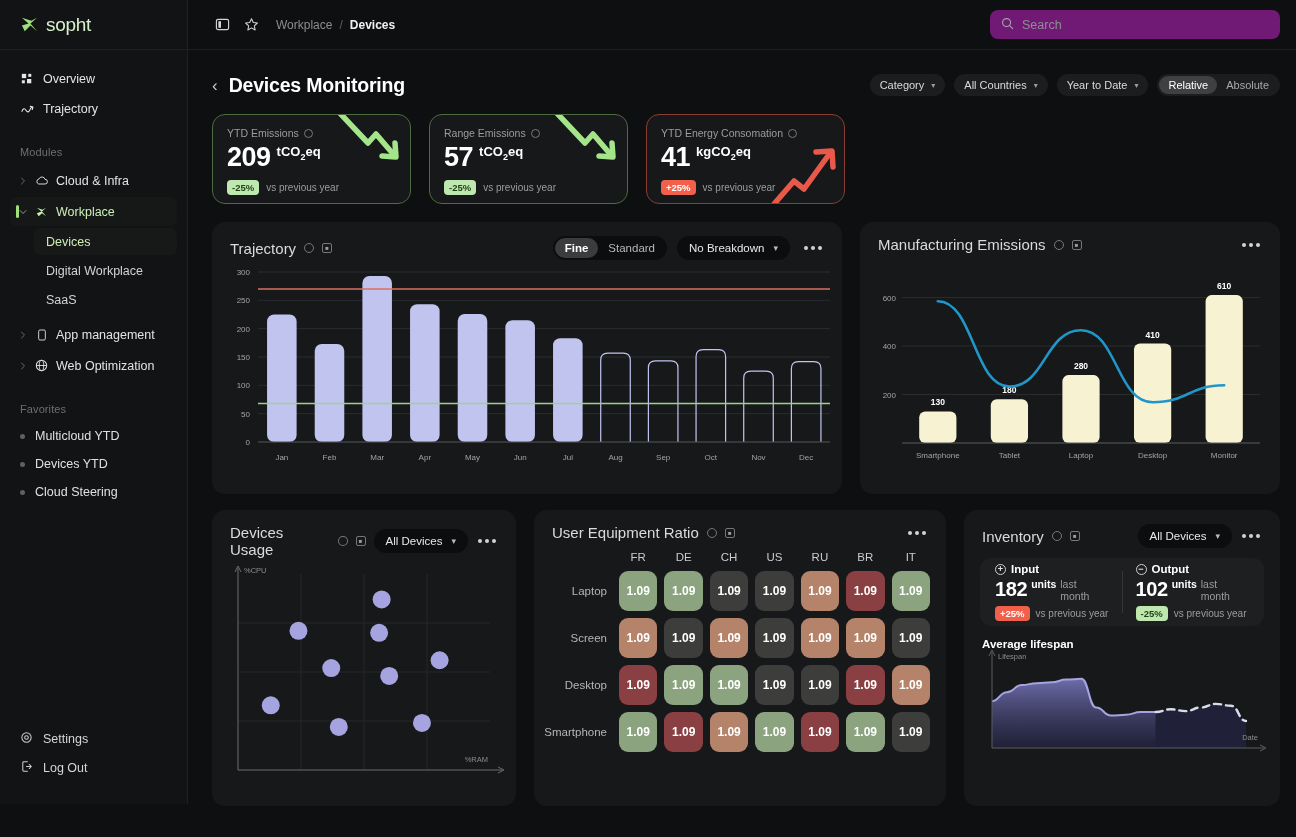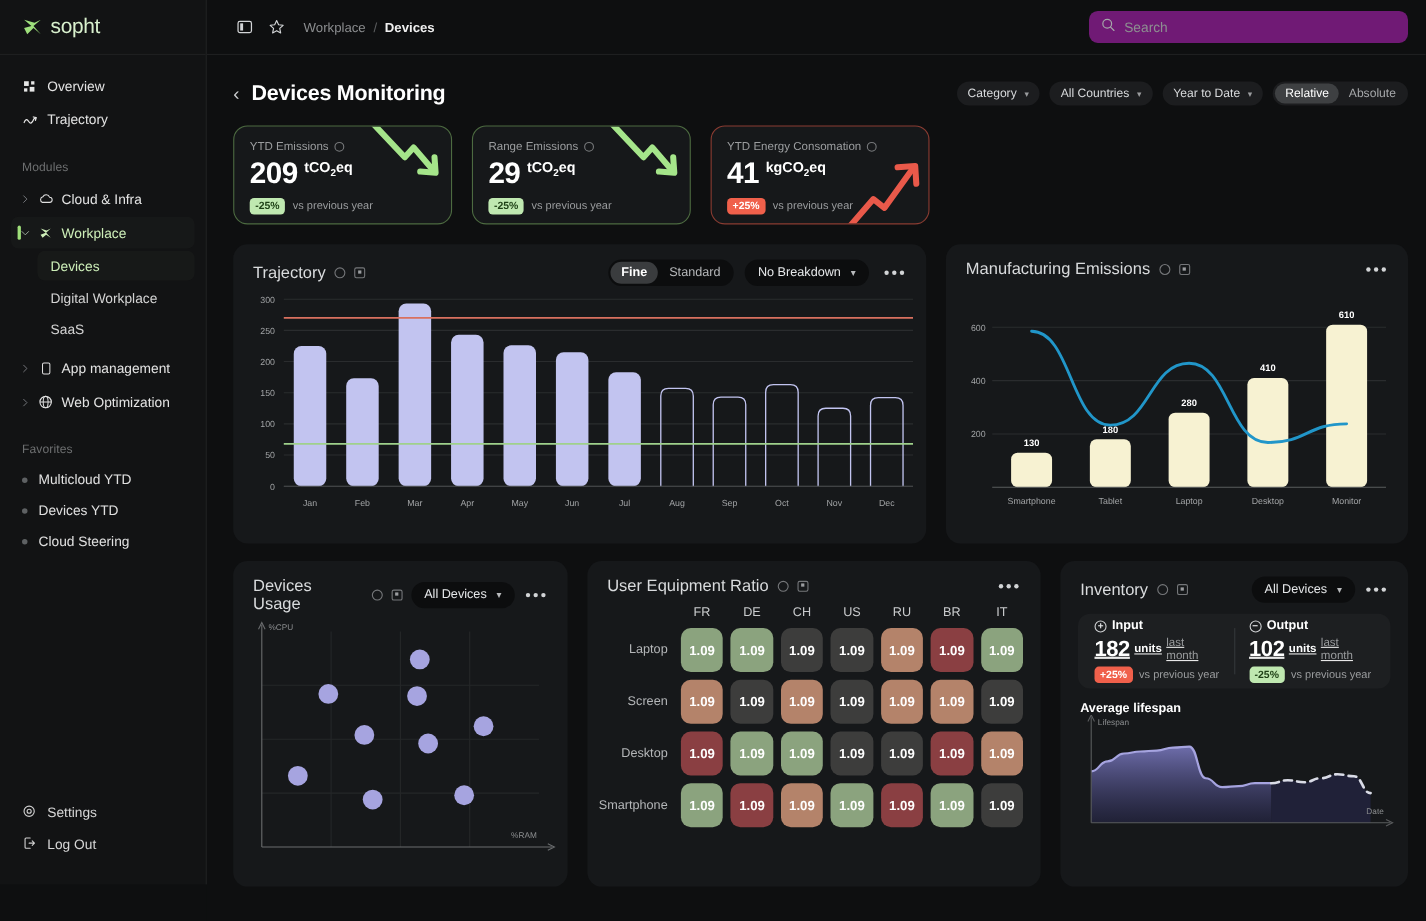--- a/index.html
+++ b/index.html
@@ -183,21 +183,21 @@
 
   
   .inv-kpi {
     margin: 10px 16px 0 16px; background: #1d1f21; border-radius: 11px;
     height: 68px; display: flex; align-items: center; padding: 0 2px;
   }
   .inv-half { flex: 1; padding: 0 13px; }
   .inv-div { width: 1px; height: 42px; background: #34373a; }
   .inv-hd { font-size: 11.5px; font-weight: 700; color: #ffffff; display: flex; align-items: center; gap: 5px; }
   .pm { width: 11px; height: 11px; border-radius: 50%; border: 1px solid #cfd1d3; display: flex; align-items: center; justify-content: center; font-size: 9px; color: #e4e6e8; line-height: 1; }
-  .inv-val { margin-top: 3px; display: flex; align-items: center; gap: 4px; text-decoration: underline; }
+  .inv-val { margin-top: 3px; display: flex; align-items: flex-start; gap: 4px; }
   .inv-num { font-size: 20px; font-weight: 700; color: #ffffff; letter-spacing: -0.4px; }
   .inv-u { font-size: 10.5px; font-weight: 700; color: #ffffff; }
   .inv-lm { font-size: 10.5px; color: #9a9c9e; }
   .inv-foot { margin-top: 4px; display: flex; align-items: center; gap: 6px; }
   .inv-life { font-size: 11.5px; font-weight: 700; color: #ffffff; margin: 12px 0 0 18px; }
 </style>
 </head>
 <body>
 
 <div class="app">
@@ -416,21 +416,21 @@
             <path d="M62 41 L76 42 L75 28" fill="none" stroke="#a5e58a" stroke-width="5.5" stroke-linejoin="round" stroke-linecap="round"></path>
           </svg>
         </div>
 
         <div class="kpi green">
           <div class="kpi-label">
             <span>Range Emissions</span>
             <span class="i-circ"></span>
           </div>
           <div class="kpi-val">
-            <span class="kpi-num">29</span>
+            <span class="kpi-num">57</span>
             <span class="kpi-unit"><span>tCO</span><sub>2</sub><span>eq</span></span>
           </div>
           <div class="kpi-foot">
             <span class="badge down">-25%</span>
             <span class="kpi-cmp">vs previous year</span>
           </div>
           <svg class="kpi-art" viewBox="0 0 92 90">
             <path d="M16 -6 L48 28 L56 19 L74 40" fill="none" stroke="#a5e58a" stroke-width="5.5" stroke-linejoin="round"></path>
             <path d="M62 41 L76 42 L75 28" fill="none" stroke="#a5e58a" stroke-width="5.5" stroke-linejoin="round" stroke-linecap="round"></path>
           </svg>

